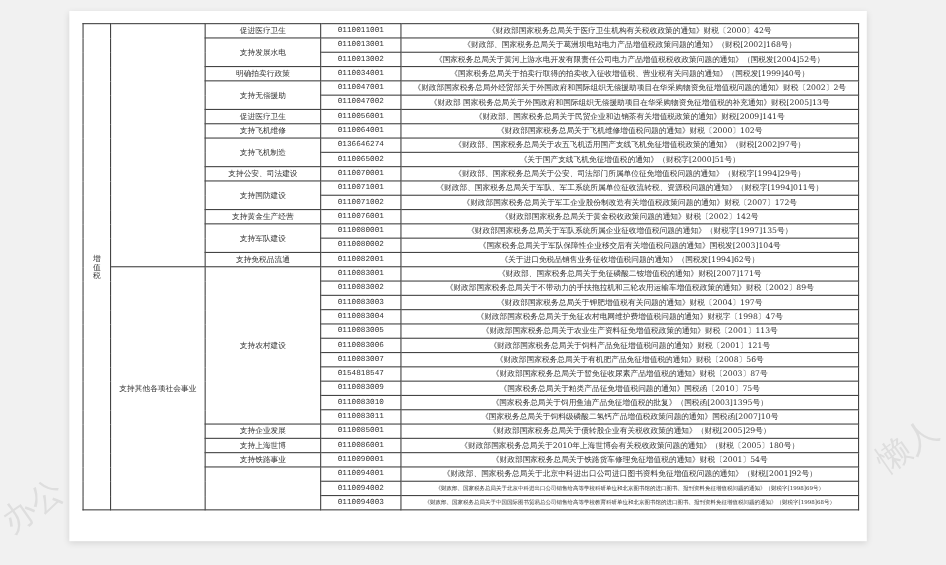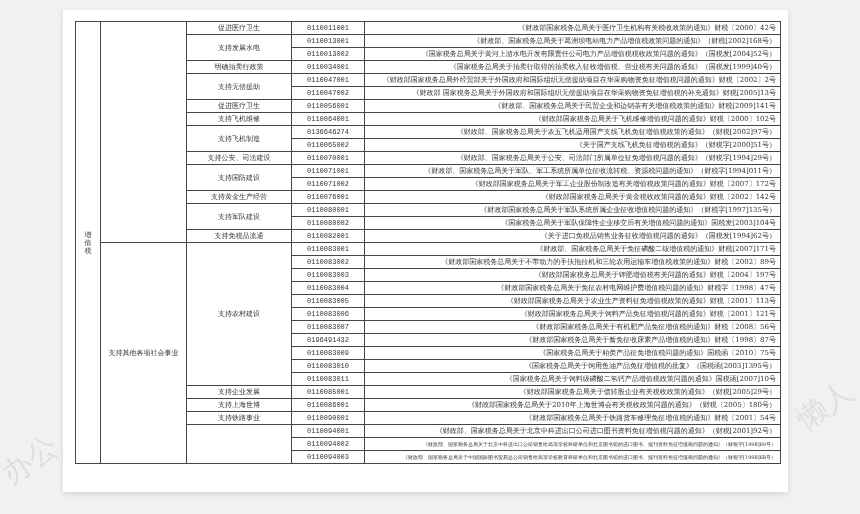--- a/index.html
+++ b/index.html
@@ -27,21 +27,21 @@
     border:1px solid #444;
     font-size:7px; line-height:8px; color:#333;
     padding:0 4px; height:12px; white-space:nowrap; overflow:hidden;
   }
   td.c-tax, td.c-cat { text-align:center; vertical-align:middle; }
   td.c-tax { font-size:8px; line-height:12px; white-space:normal; }
   td.c-tax span { display:block; }
   td.c-cat { font-size:8px; }
   td.c-sub { text-align:center; font-size:7.5px;margin-top:35px; }
   td.c-code { text-align:center; font-family:Liberation Mono, monospace; font-size:7px; }
-  td.c-doc { text-align:right; }
+  td.c-doc { text-align:center; }
   td.c-doc.small { font-size:5px; }
   col.w-tax { width:25px; }
   col.w-cat { width:86px; }
   col.w-sub { width:105px; }
   col.w-code { width:73px; }
   col.w-doc { width:416px; }
 </style>
 </head>
 <body>
 
@@ -165,22 +165,22 @@
         </tr>
         <tr>
           <td class="c-code">0110083006</td>
           <td class="c-doc">《财政部国家税务总局关于饲料产品免征增值税问题的通知》财税〔2001〕121号</td>
         </tr>
         <tr>
           <td class="c-code">0110083007</td>
           <td class="c-doc">《财政部国家税务总局关于有机肥产品免征增值税的通知》财税〔2008〕56号</td>
         </tr>
         <tr>
-          <td class="c-code">0196491432</td>
-          <td class="c-doc">《财政部国家税务总局关于暂免征收尿素产品增值税的通知》财税〔1998〕87号</td>
+          <td class="c-code">0154818547</td>
+          <td class="c-doc">《财政部国家税务总局关于暂免征收尿素产品增值税的通知》财税〔2003〕87号</td>
         </tr>
         <tr>
           <td class="c-code">0110083009</td>
           <td class="c-doc">《国家税务总局关于粕类产品征免增值税问题的通知》国税函〔2010〕75号</td>
         </tr>
         <tr>
           <td class="c-code">0110083010</td>
           <td class="c-doc">《国家税务总局关于饲用鱼油产品免征增值税的批复》（国税函[2003]1395号）</td>
         </tr>
         <tr>

